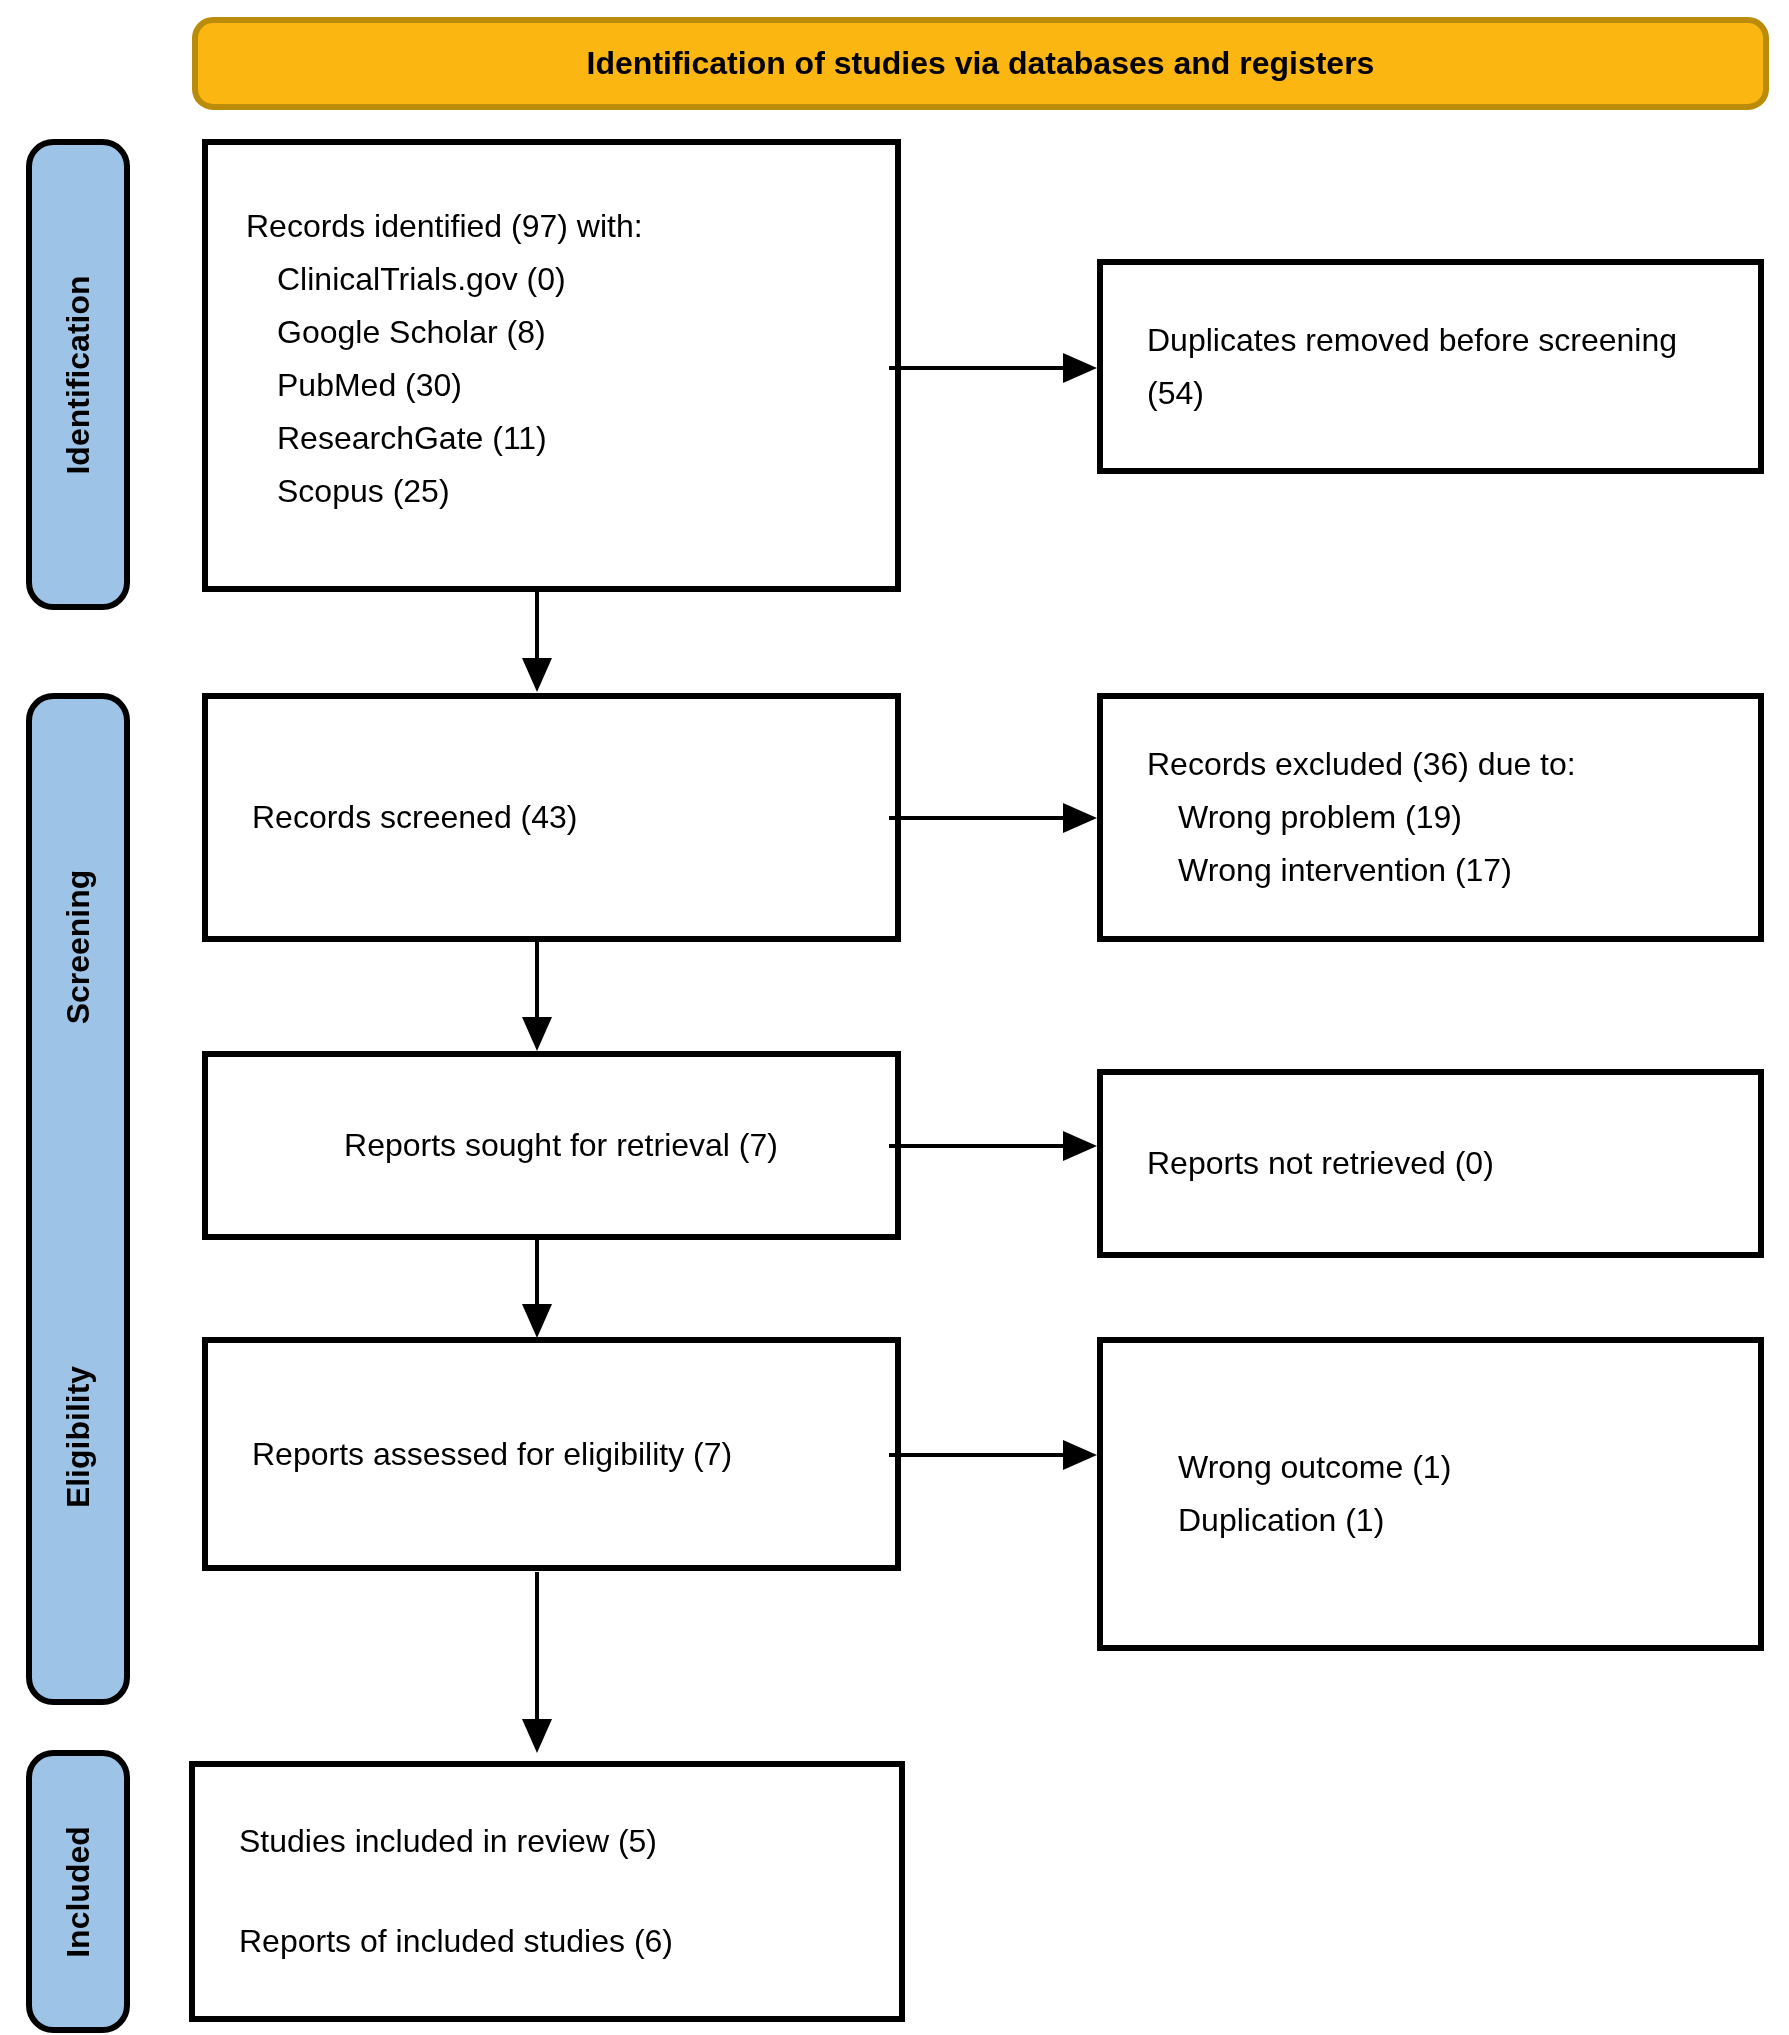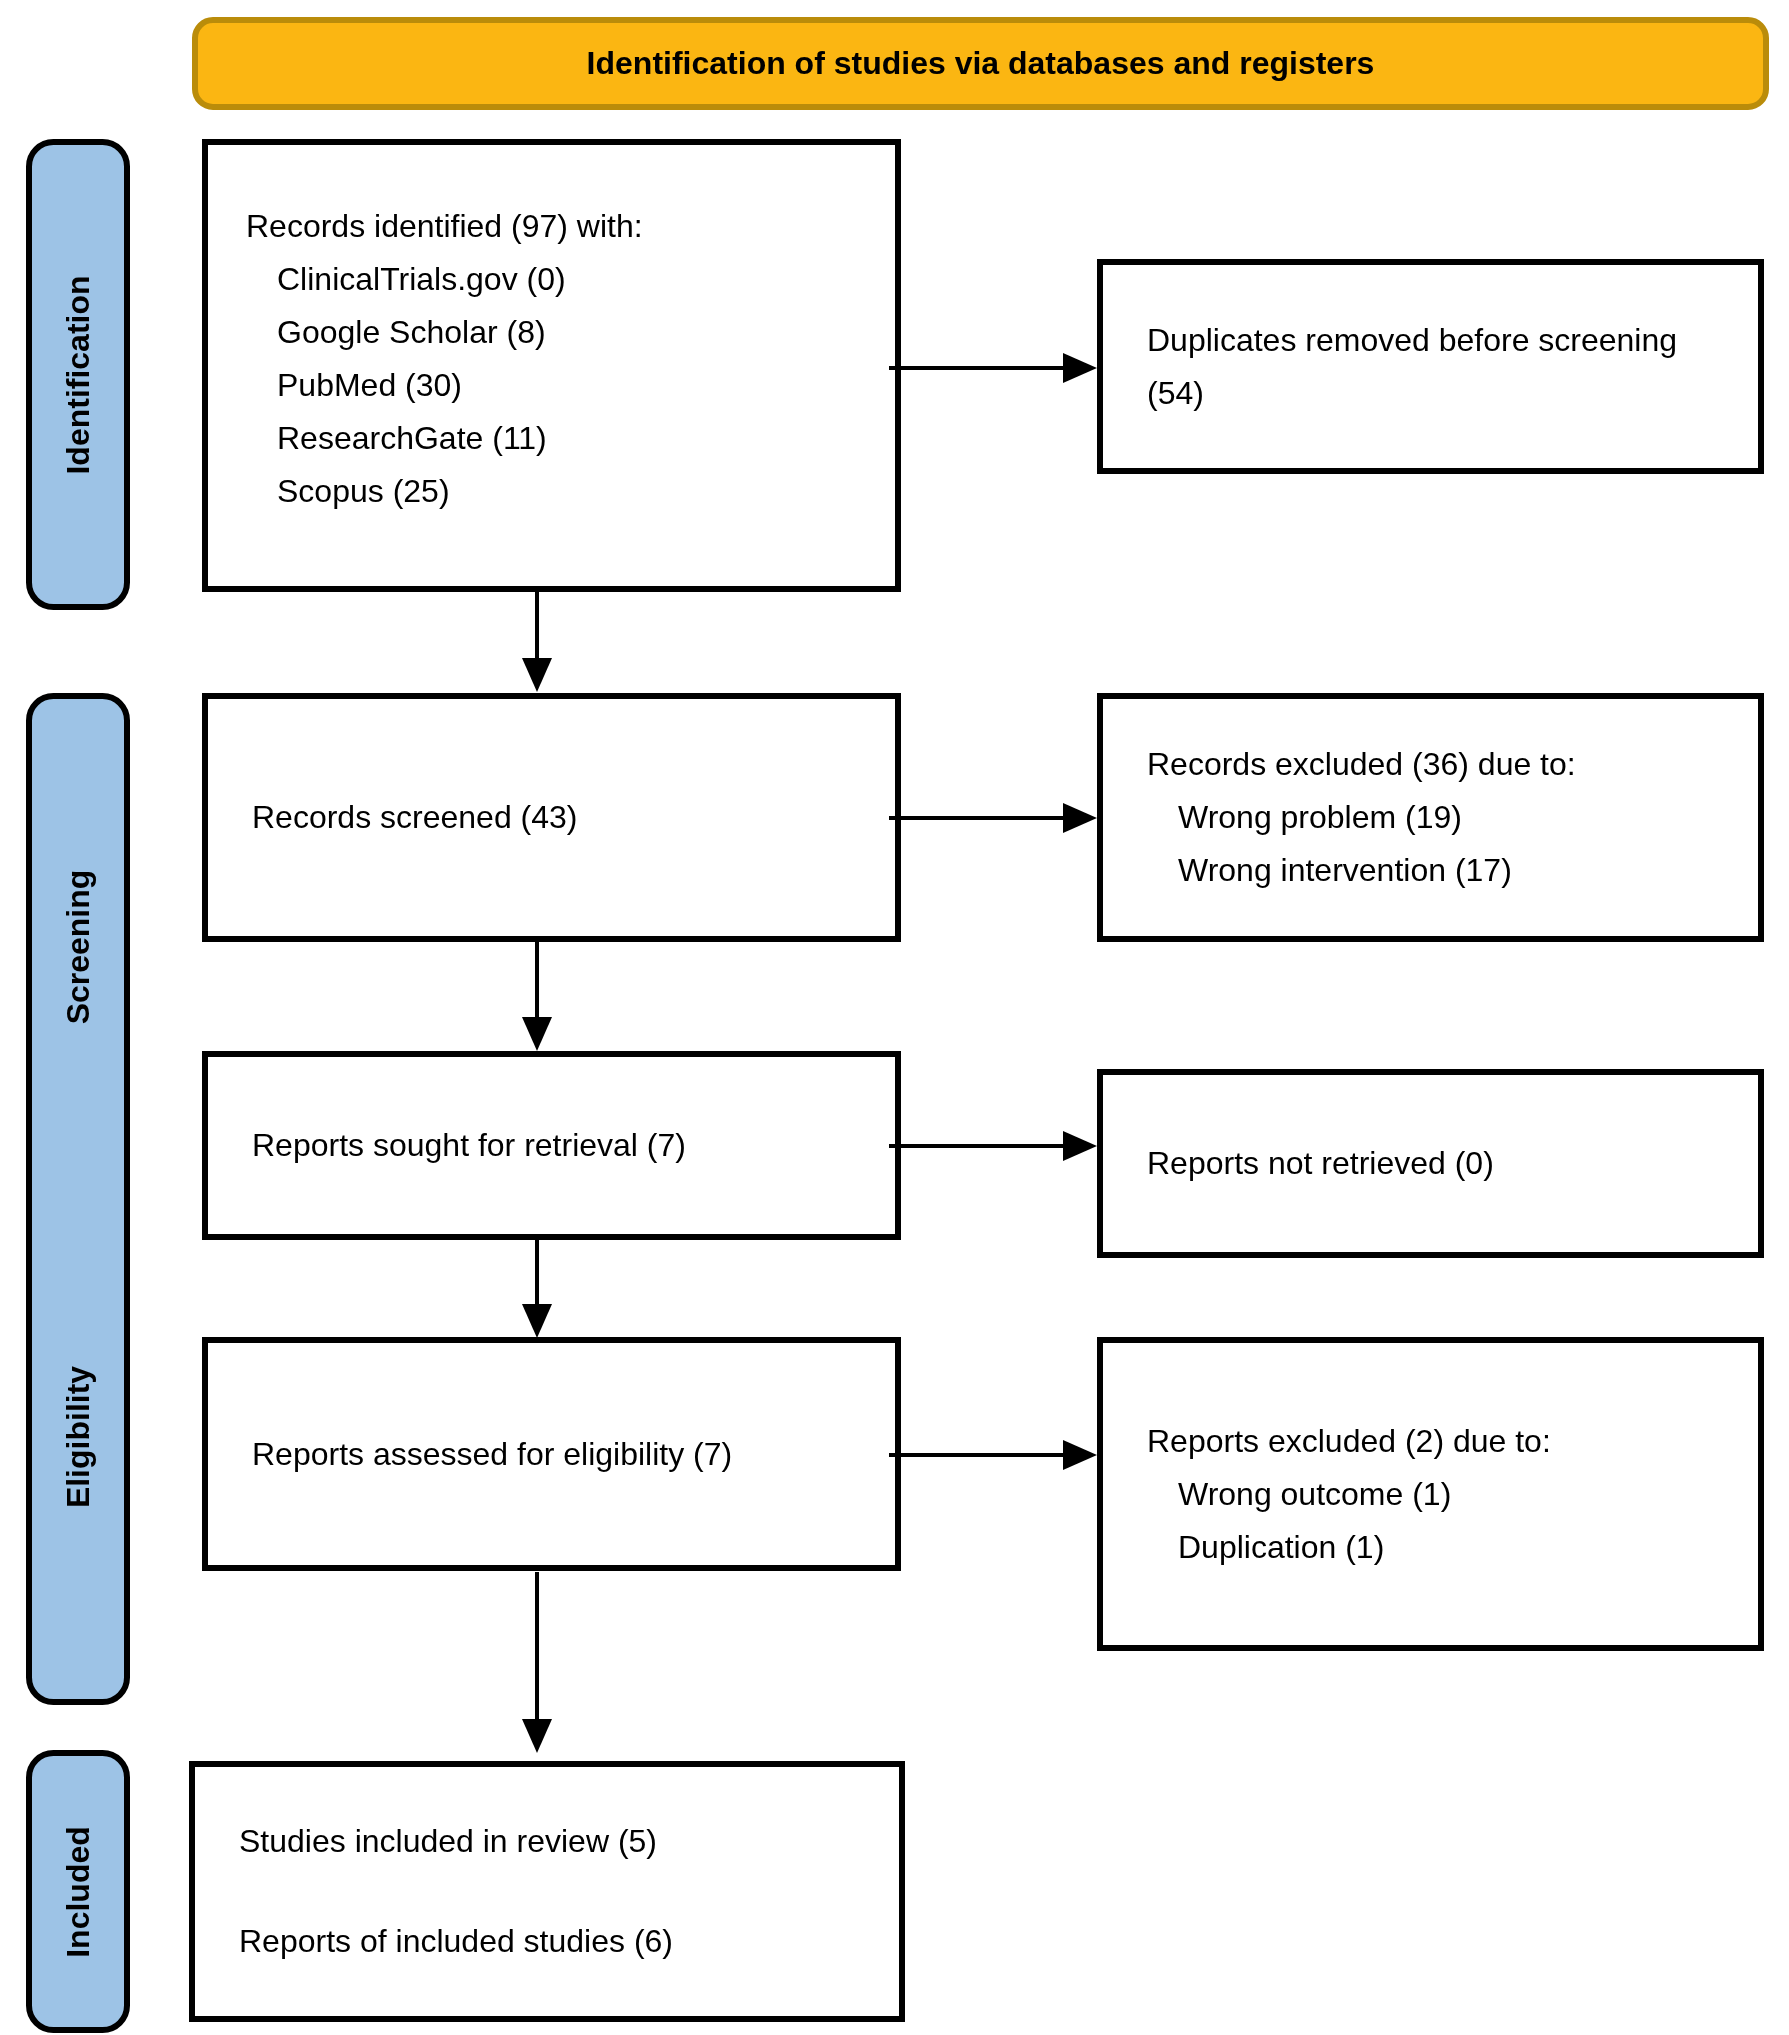--- a/index.html
+++ b/index.html
@@ -108,34 +108,33 @@
   <div class="box col-l vflex" style="top:693px; height:249px;">
     <div class="pad">Records screened (43)</div>
   </div>
 
   <div class="box col-r vflex" style="top:693px; height:249px;">
     <div class="pad">Records excluded (36) due to:</div>
     <div class="pad ind">Wrong problem (19)</div>
     <div class="pad ind">Wrong intervention (17)</div>
   </div>
 
-  <div class="box col-l vflex" style="top:1051px; height:189px;">
+  <div class="box col-l vflex" style="top:1051px; height:189px;align-items:center;">
     <div class="pad">Reports sought for retrieval (7)</div>
   </div>
 
   <div class="box col-r vflex" style="top:1051px; height:189px;margin-top:18px;">
     <div class="pad">Reports not retrieved (0)</div>
   </div>
 
   <div class="box col-l vflex" style="top:1337px; height:234px;">
     <div class="pad">Reports assessed for eligibility (7)</div>
   </div>
 
   <div class="box col-r vflex" style="top:1337px; height:314px;">
-    <div class="pad">Reports excluded (2) due to:</div>
     <div class="pad ind">Wrong outcome (1)</div>
     <div class="pad ind">Duplication (1)</div>
   </div>
 
   <div class="box vflex" style="left:189px; width:716px; top:1753px; height:261px; gap:47px;margin-top:8px;">
     <div class="pad">Studies included in review (5)</div>
     <div class="pad">Reports of included studies (6)</div>
   </div>
 
   <div class="arrow" style="left:889px; top:353px; width:208px; height:30px;">

